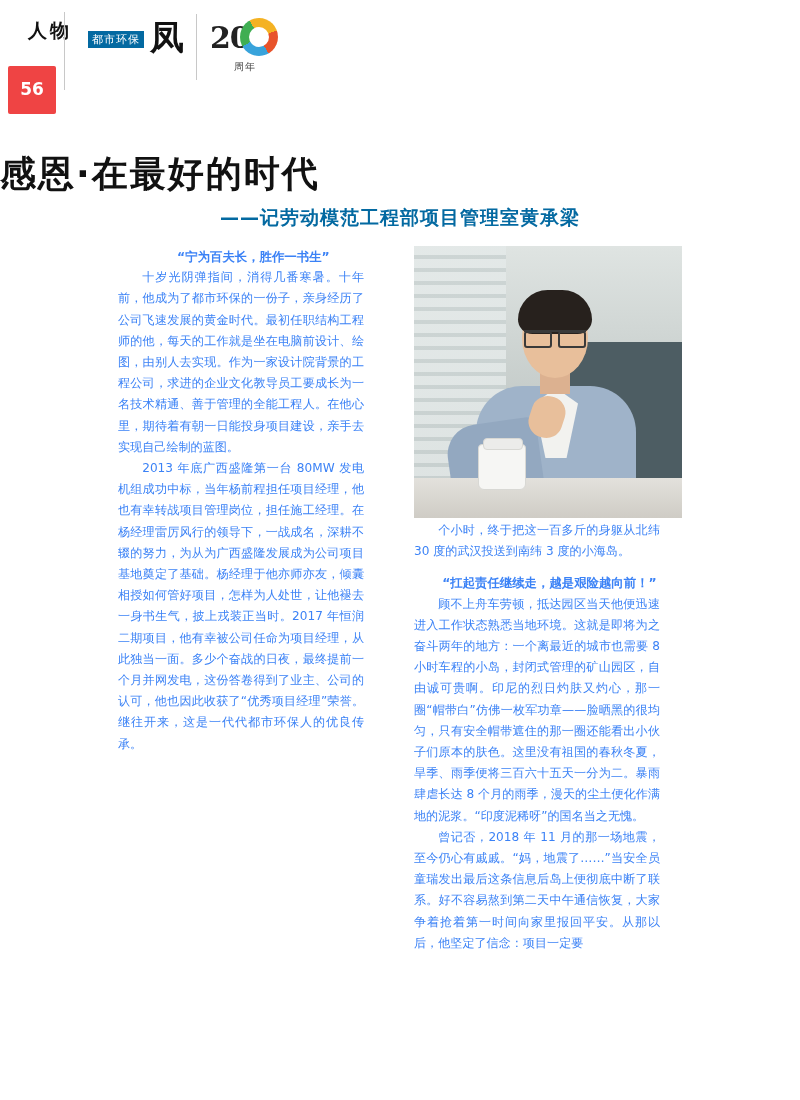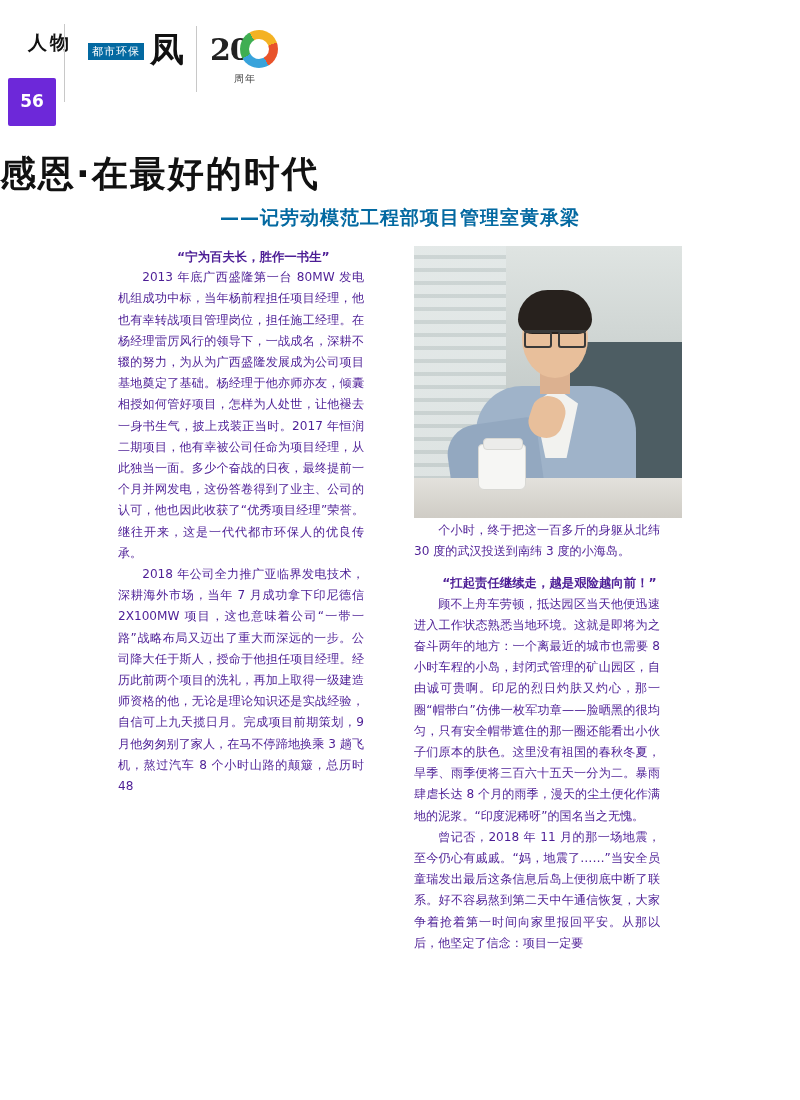--- a/index.html
+++ b/index.html
@@ -8,21 +8,21 @@
     background:#ffffff;
     font-family:"DejaVu Sans","Liberation Sans",sans-serif;
     position:relative;
     overflow:hidden;
     color:#1a1a1a;
   }
   .page{position:relative;width:800px;height:1100px;}
 
   
   .header{
-    position:absolute;left:0;top:0;width:713px;height:100px;margin-top:12px;
+    position:absolute;left:0;top:0;width:713px;height:100px;
   }
   .hdr-section{
     position:absolute;left:28px;top:18px;
     font-size:19px;font-weight:bold;letter-spacing:3px;
     color:#111;
   }
   .hdr-rule{
     position:absolute;left:64px;top:12px;width:1px;height:78px;
     background:#c8c8c8;
   }
@@ -60,21 +60,21 @@
   .anniv .ring:after{
     content:"";position:absolute;left:9px;top:9px;width:20px;height:20px;
     border-radius:50%;background:#fff;
   }
   .anniv .tag{
     position:absolute;left:24px;top:42px;font-size:10px;color:#444;
     letter-spacing:1px;
   }
   .folio{
     position:absolute;left:8px;top:66px;width:48px;height:48px;
-    background:#6d28d9;border-radius:2px;
+    background:#ef4444;border-radius:2px;
   }
   .folio span{
     position:absolute;left:0;top:13px;width:48px;text-align:center;
     color:#fff;font-size:17px;font-weight:bold;
   }
 
   
   .title{
     position:absolute;left:0;top:150px;width:800px;
     font-size:36px;font-weight:bold;letter-spacing:2px;color:#111;
@@ -83,21 +83,21 @@
   .subtitle{
     position:absolute;left:0;top:205px;width:800px;text-align:center;
     font-size:19px;font-weight:bold;color:#0369a1;letter-spacing:1px;
   }
 
   
   .col{
     position:absolute;top:246px;width:246px;
     font-size:12.1px;line-height:21.2px;
     text-align:justify;
-    color:#4c1d95;
+    color:#3b82f6;
   }
   .col-left{left:118px;}
   .col-right{left:414px;}
   .col p{margin:0;text-indent:2em;}
   .pull{
     text-indent:0;text-align:center;font-weight:bold;font-size:12.4px;
     margin:0 0 2px 0;
   }
   .spacer{height:10px;}
 
@@ -218,22 +218,22 @@
         <i class="r"></i>
       </div>
     <div class="arm"></div>
     <div class="hand"></div>
     <div class="desk"></div>
     <div class="cup"></div>
   </div>
 
   <div class="col col-left">
     <p class="pull">“宁为百夫长，胜作一书生”</p>
+    <p>十岁光阴弹指间，消得几番寒暑。十年前，他成为了都市环保的一份子，亲身经历了公司飞速发展的黄金时代。最初任职结构工程师的他，每天的工作就是坐在电脑前设计、绘图，由别人去实现。作为一家设计院背景的工程公司，求进的企业文化教导员工要成长为一名技术精通、善于管理的全能工程人。在他心里，期待着有朝一日能投身项目建设，亲手去实现自己绘制的蓝图。</p>
     <p>2013 年底广西盛隆第一台 80MW 发电机组成功中标，当年杨前程担任项目经理，他也有幸转战项目管理岗位，担任施工经理。在杨经理雷厉风行的领导下，一战成名，深耕不辍的努力，为从为广西盛隆发展成为公司项目基地奠定了基础。杨经理于他亦师亦友，倾囊相授如何管好项目，怎样为人处世，让他褪去一身书生气，披上戎装正当时。2017 年恒润二期项目，他有幸被公司任命为项目经理，从此独当一面。多少个奋战的日夜，最终提前一个月并网发电，这份答卷得到了业主、公司的认可，他也因此收获了“优秀项目经理”荣誉。继往开来，这是一代代都市环保人的优良传承。</p>
-    <p>2018 年公司全力推广亚临界发电技术，深耕海外市场，当年 7 月成功拿下印尼德信 2X100MW 项目，这也意味着公司“一带一路”战略布局又迈出了重大而深远的一步。公司降大任于斯人，授命于他担任项目经理。经历此前两个项目的洗礼，再加上取得一级建造师资格的他，无论是理论知识还是实战经验，自信可上九天揽日月。完成项目前期策划，9 月他匆匆别了家人，在马不停蹄地换乘 3 趟飞机，熬过汽车 8 个小时山路的颠簸，总历时 48</p>
   </div>
 
   <div class="col col-right">
     <p>个小时，终于把这一百多斤的身躯从北纬 30 度的武汉投送到南纬 3 度的小海岛。</p>
     <div class="spacer"></div>
     <p class="pull">“扛起责任继续走，越是艰险越向前！”</p>
     <p>顾不上舟车劳顿，抵达园区当天他便迅速进入工作状态熟悉当地环境。这就是即将为之奋斗两年的地方：一个离最近的城市也需要 8 小时车程的小岛，封闭式管理的矿山园区，自由诚可贵啊。印尼的烈日灼肤又灼心，那一圈“帽带白”仿佛一枚军功章——脸晒黑的很均匀，只有安全帽带遮住的那一圈还能看出小伙子们原本的肤色。这里没有祖国的春秋冬夏，旱季、雨季便将三百六十五天一分为二。暴雨肆虐长达 8 个月的雨季，漫天的尘土便化作满地的泥浆。“印度泥稀呀”的国名当之无愧。</p>
     <p>曾记否，2018 年 11 月的那一场地震，至今仍心有戚戚。“妈，地震了……”当安全员童瑞发出最后这条信息后岛上便彻底中断了联系。好不容易熬到第二天中午通信恢复，大家争着抢着第一时间向家里报回平安。从那以后，他坚定了信念：项目一定要</p>
   </div>
 

